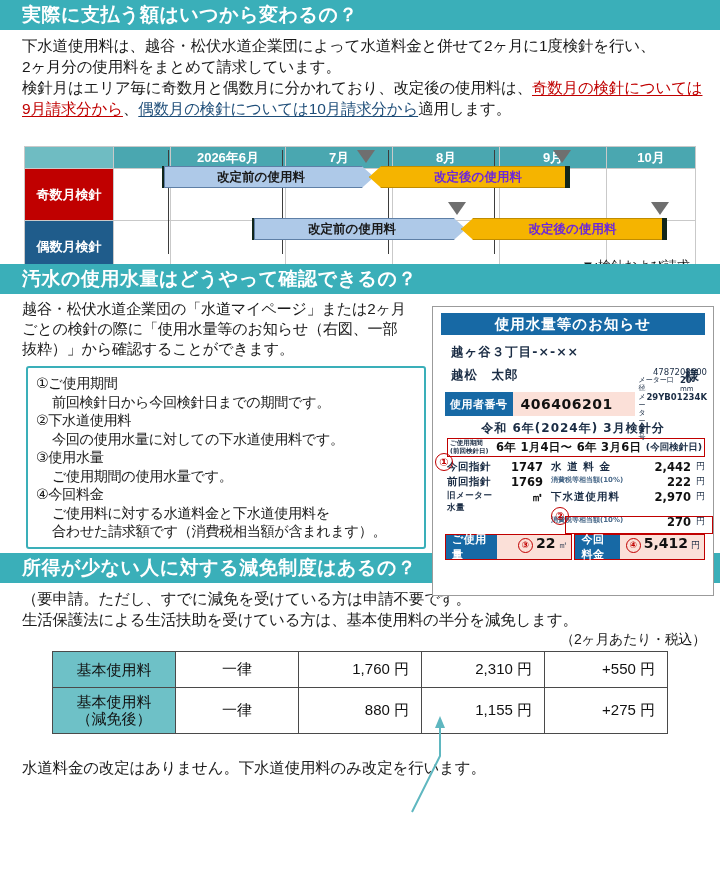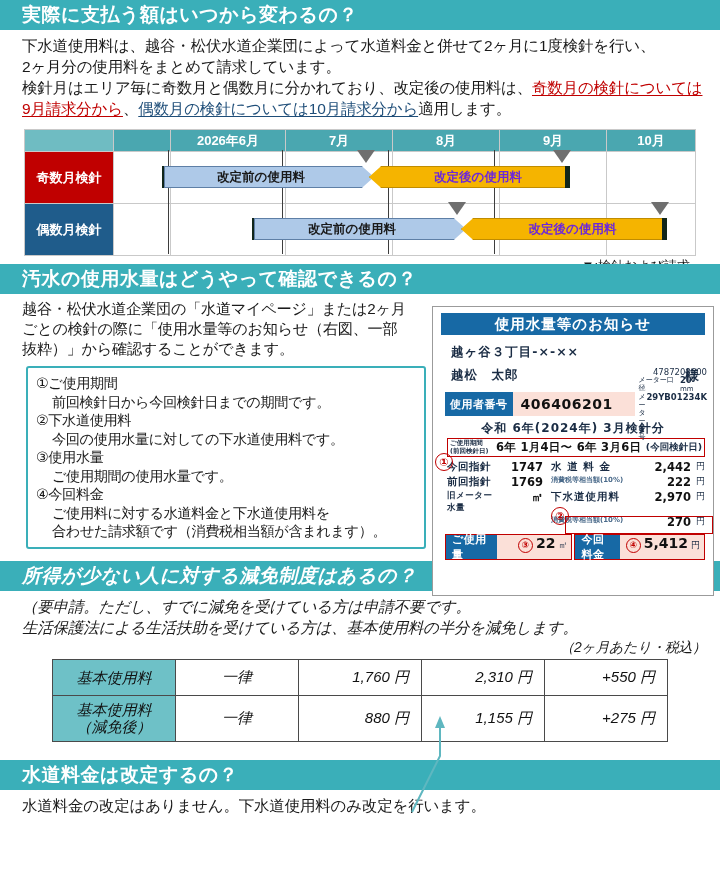--- a/index.html
+++ b/index.html
@@ -51,21 +51,21 @@
 
   
   .tl-wrap {
     position: relative;
     margin: 10px 0 0 24px;
     width: 672px;
     height: 125px;
   }
   .tl-grid {
     position: absolute;
-    left: 0; top: 0;
+    left: 0; top: 17px;
     width: 672px; height: 125px;
     border-collapse: collapse;
     table-layout: fixed;
   }
   .tl-grid td {
     border: 1px solid #c9c9c9;
     padding: 0;
   }
   .tl-head td {
     background: #4aa7b0;
@@ -592,21 +592,21 @@
         <span class="u">円</span>
       </span>
     </span>
   </div>
 
   <div class="circ-abs" style="left:2px; top:146px">①</div>
   <div class="circ-abs" style="left:118px; top:200px">②</div>
   <div class="redbox" style="left:132px; top:209px; width:146px; height:16px"></div>
 </div>
 
-<div style="margin-top:12px;font-style:italic;">
+<div style="margin-top:4px;">
   <div class="sec-head">所得が少ない人に対する減免制度はあるの？</div>
   <div class="sec-body">
     <div class="para">（要申請。ただし、すでに減免を受けている方は申請不要です。</div>
     <div class="para">生活保護法による生活扶助を受けている方は、基本使用料の半分を減免します。</div>
   </div>
   <div class="s3-note">（2ヶ月あたり・税込）</div>
 
   <table class="fee-table">
     <tbody>
     <tr>
@@ -624,17 +624,16 @@
       <td>一律</td>
       <td class="amt">880 円</td>
       <td class="amt">1,155 円</td>
       <td class="amt">+275 円</td>
     </tr>
   </tbody>
     </table>
 </div>
 
 <div style="margin-top:18px;">
-  <div class="sec-head">水道料金は改定するの？</div>
   <div class="sec-body">
     <div class="para">水道料金の改定はありません。下水道使用料のみ改定を行います。</div>
   </div>
 </div>
 
 </body></html>

